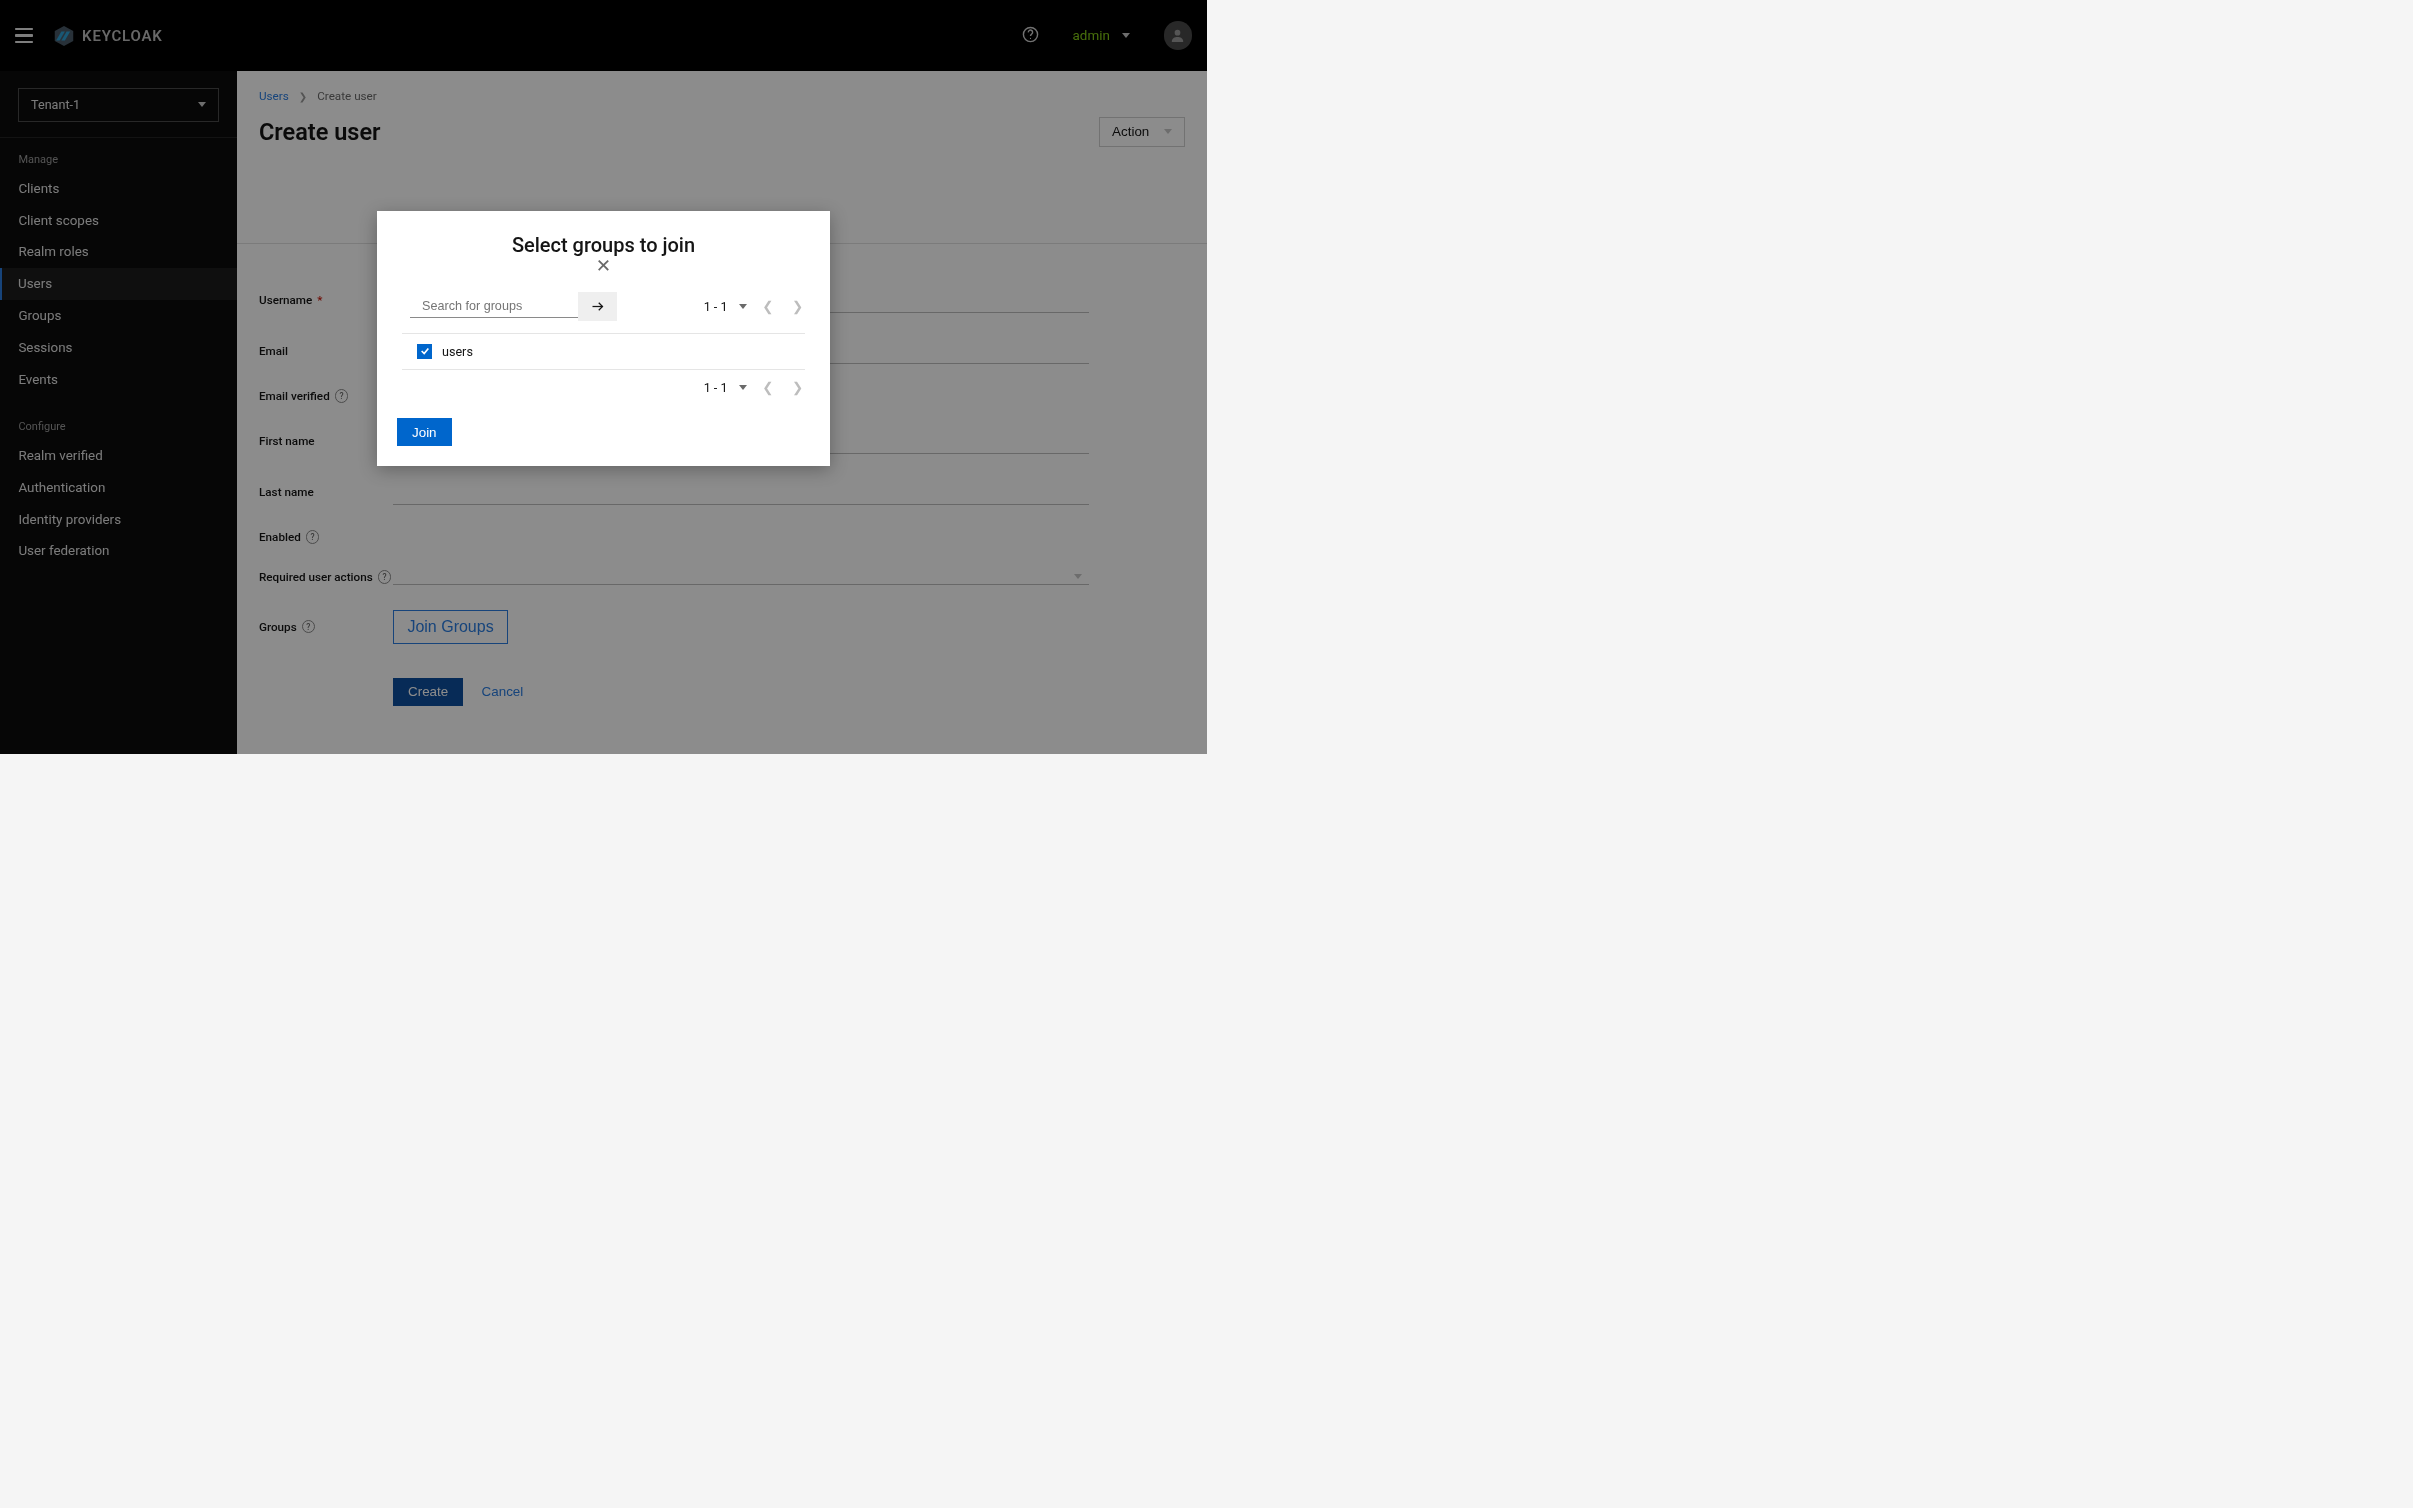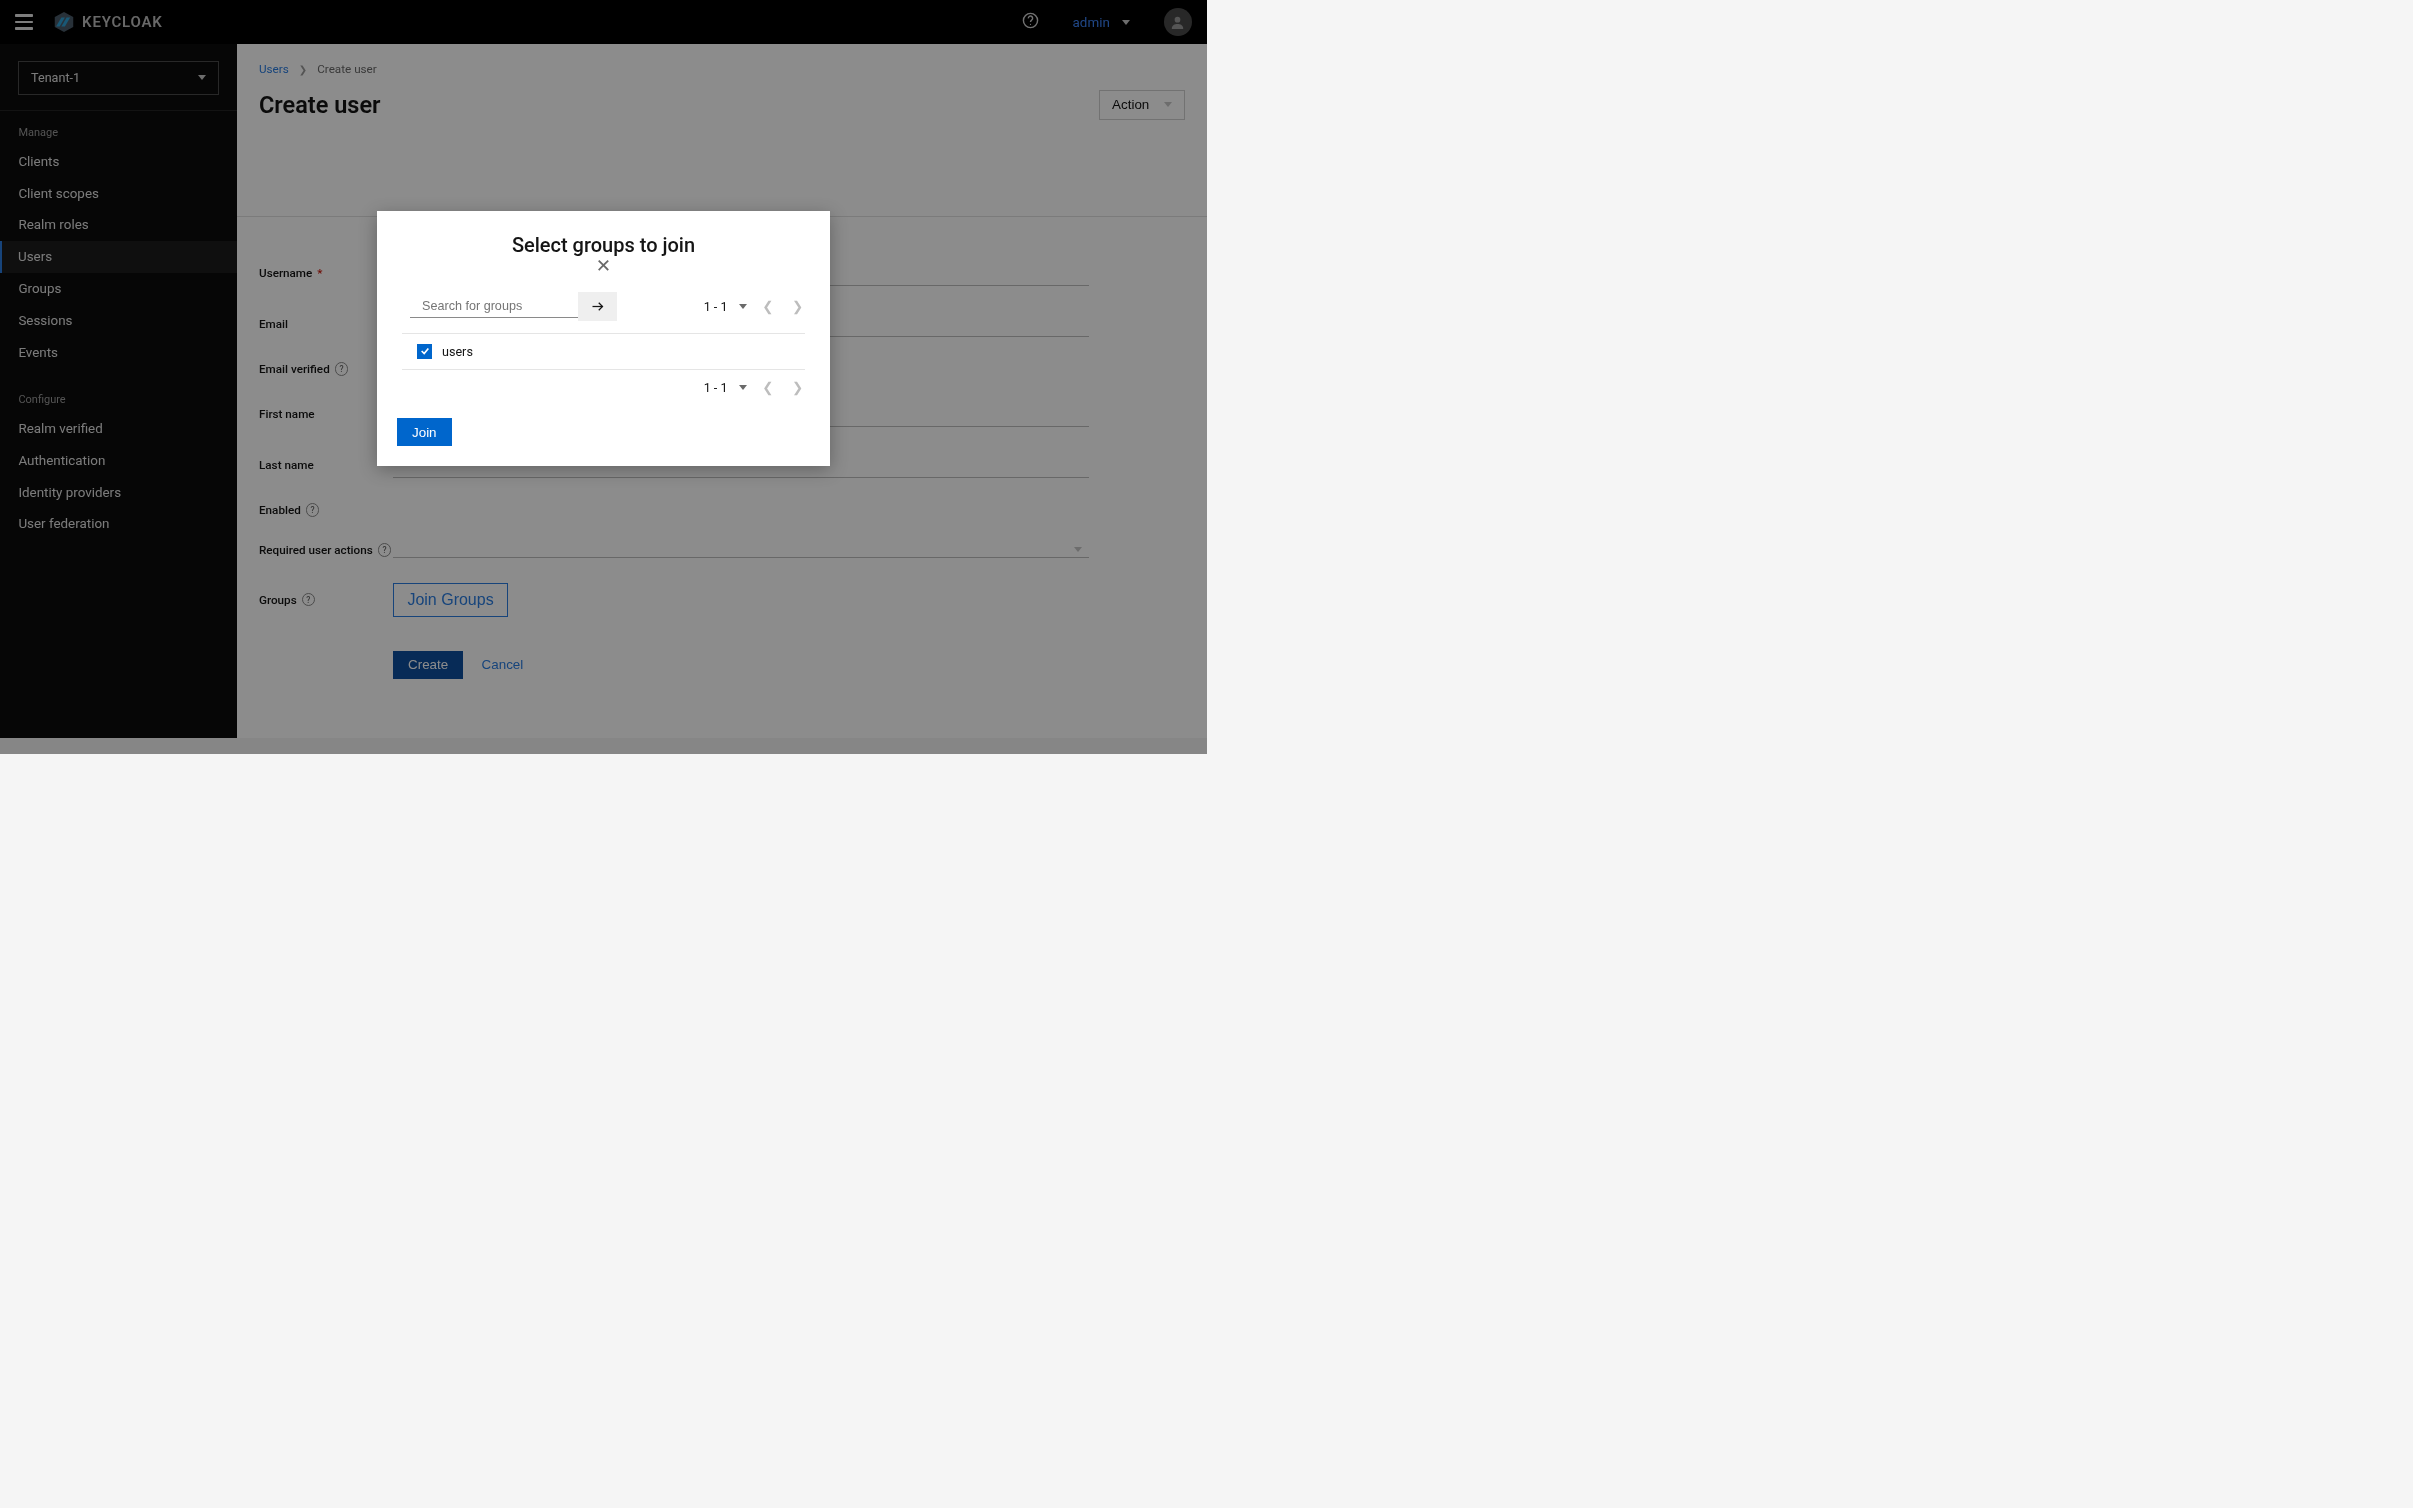--- a/index.html
+++ b/index.html
@@ -5,36 +5,36 @@
 * { box-sizing: border-box; margin: 0; padding: 0; }
 body {
   font-family: -apple-system, BlinkMacSystemFont, "Segoe UI", Roboto, "Helvetica Neue", Arial, sans-serif;
   background: #f5f5f5;
   width: 1207px;
   height: 754px;
   overflow: hidden;
   position: relative;
 }
 .topbar {
-  height: 44px;
+  height: 71px;
   background: #000000;
   display: flex;
   align-items: center;
   padding: 0 15px;
   justify-content: space-between;
 }
 .topbar-left { display: flex; align-items: center; gap: 20px; }
 .hamburger { display: flex; flex-direction: column; gap: 4.2px; cursor: pointer; }
 .hamburger div { width: 18.4px; height: 2.5px; background: #e5e5e5; border-radius: 0.8px; }
 .logo { display: flex; align-items: center; gap: 6.7px; }
 .logo-icon { width: 22px; height: 22px; }
 .logo-text { color: #bdbdbd; font-weight: 600; font-size: 15px; letter-spacing: 0.8px; }
 .topbar-right { display: flex; align-items: center; gap: 34px; }
 .help-icon { color: #d0d0d0; }
-.user-dropdown { color: #3b82f6; font-size: 13.4px; display: flex; align-items: center; gap: 11.7px; cursor: pointer; }
+.user-dropdown { color: #84cc16; font-size: 13.4px; display: flex; align-items: center; gap: 11.7px; cursor: pointer; }
 .caret-down { width: 0; height: 0; border-left: 4.2px solid transparent; border-right: 4.2px solid transparent; border-top: 5px solid #c6c6c6; }
 .avatar { width: 28.5px; height: 28.5px; border-radius: 50%; background: #4a4a4a; display:flex; align-items:center; justify-content:center; }
 
 .body-wrap { display: flex; height: calc(754px - 60px); }
 .sidebar {
   width: 237px;
   background: #0b0b0b;
   color: #cfcfcf;
   padding-top: 17px;
   flex-shrink: 0;

